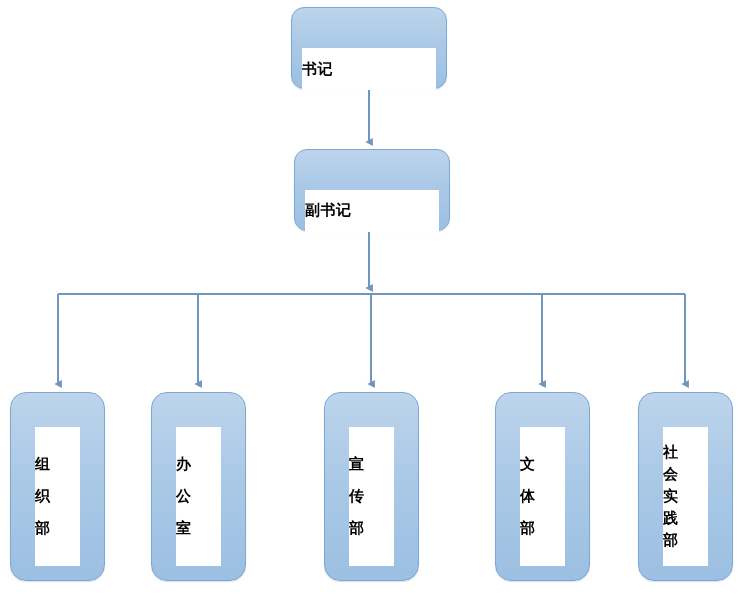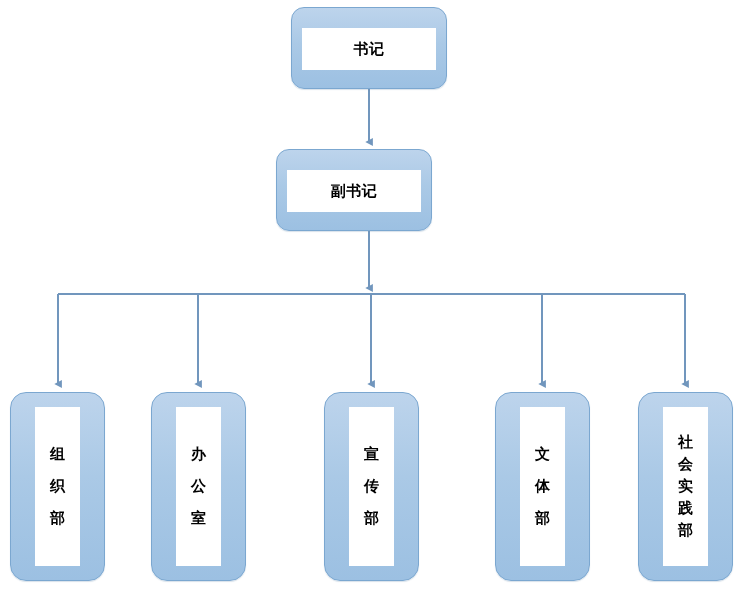--- a/index.html
+++ b/index.html
@@ -35,22 +35,23 @@
     border: 1px solid #7ba7d0;
     border-radius: 12px;
     background: linear-gradient(to bottom, #bdd4ec 0%, #aac9e6 45%, #9cc0e2 100%);
     box-shadow: 0 1px 1px rgba(120, 150, 180, 0.28);
   }
   .node-inner {
     position: absolute;
     background: #ffffff;
     display: flex;
     align-items: center;
-    justify-content: center;
+    justify-content: flex-start;
     overflow: hidden;
+    margin-top: 20px;
   }
   .node-label {
     color: #000000;
     font-weight: bold;
     line-height: 1;
     white-space: pre;
     text-align: center;
   }
 
   
@@ -124,21 +125,21 @@
     <line x1="542" y1="294" x2="542" y2="384" stroke="#7196bd" stroke-width="2" marker-end="url(#arrowhead)"></line>
     <line x1="685" y1="294" x2="685" y2="384" stroke="#7196bd" stroke-width="2" marker-end="url(#arrowhead)"></line>
   </svg>
 
   <div class="node h-node" style="left:291px; top:7px;">
     <div class="node-inner">
       <span class="node-label">书记</span>
     </div>
   </div>
 
-  <div class="node h-node" style="left:276px; top:149px;">
+  <div class="node h-node" style="left:294px; top:149px;font-family:Liberation Mono, monospace;">
     <div class="node-inner">
       <span class="node-label">副书记</span>
     </div>
   </div>
 
   <div class="node v-node" data-chars="3" style="left:10px; top:392px;">
     <div class="node-inner">
       <span class="node-label"><span class="ch">组</span><span class="ch">织</span><span class="ch">部</span></span>
     </div>
   </div>

